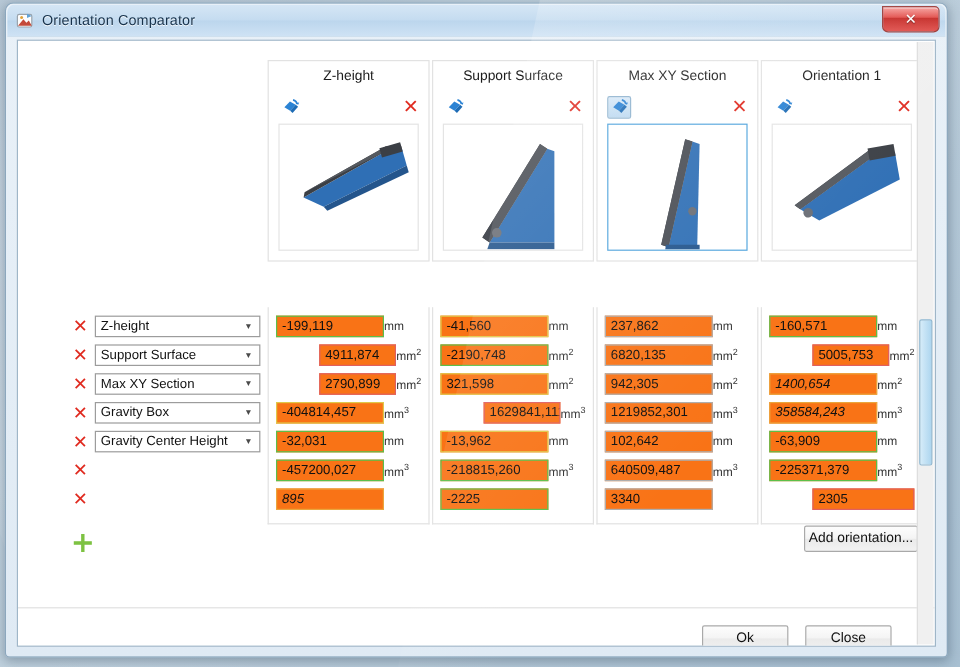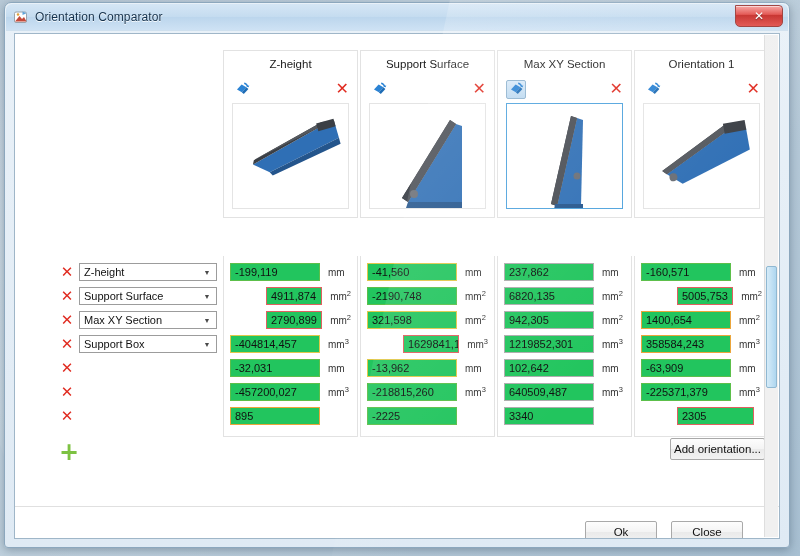--- a/index.html
+++ b/index.html
@@ -105,30 +105,30 @@
     border-bottom:1px solid #e2e2e2;background:#fff;
     box-sizing:border-box;padding:4px 0 8px 0;
   }
   .vrow{
     height:24px;display:flex;align-items:center;padding:0 6px;box-sizing:border-box;
   }
   .vbox{
     width:90px;height:18px;line-height:17px;
     font-size:11px;color:#111;
     padding:0 4px;box-sizing:border-box;
-    background:#22c55e;border:1px solid #adadad;
+    background:#f97316;border:1px solid #adadad;
     white-space:nowrap;overflow:hidden;
   }
   .vbox.green{border-color:#5cbf4a;}
   .vbox.red{border-color:#e06060;margin-left:36px;}
   .vbox.yellow{border-color:#e0c84a;}
-  .vbox.orange{border-color:#eba53c;}
+  .vbox.orange{border-color:#eba53c;font-style:italic;}
   .vbox.gray{border-color:#adadad;}
   .unit{
-    font-size:10px;color:#333;margin-left:8px;white-space:nowrap;
+    font-size:10px;color:#333;margin-left:0;white-space:nowrap;
   }
   .unit sup{font-size:7.5px;vertical-align:super;}
 
   
   .params{position:absolute;left:40px;top:226px;}
   .prow{height:24px;display:flex;align-items:center;}
   .prow .del{
     width:24px;text-align:center;font-size:15px;font-weight:bold;color:#e02b20;
     cursor:pointer;line-height:1;font-family:"DejaVu Sans",sans-serif;
   }
@@ -312,26 +312,30 @@
           <div class="prow">
             <span class="del">✕</span>
             <div class="combo">
               <span class="lbl">Max XY Section</span>
               <span class="arw">▼</span>
             </div>
           </div>
           <div class="prow">
             <span class="del">✕</span>
             <div class="combo">
-              <span class="lbl">Support Box</span>
+              <span class="lbl">Gravity Box</span>
               <span class="arw">▼</span>
             </div>
           </div>
           <div class="prow">
             <span class="del">✕</span>
+            <div class="combo">
+              <span class="lbl">Gravity Center Height</span>
+              <span class="arw">▼</span>
+            </div>
           </div>
           <div class="prow">
             <span class="del">✕</span>
           </div>
           <div class="prow">
             <span class="del">✕</span>
           </div>
         </div>
 
       <div class="cards-body">

